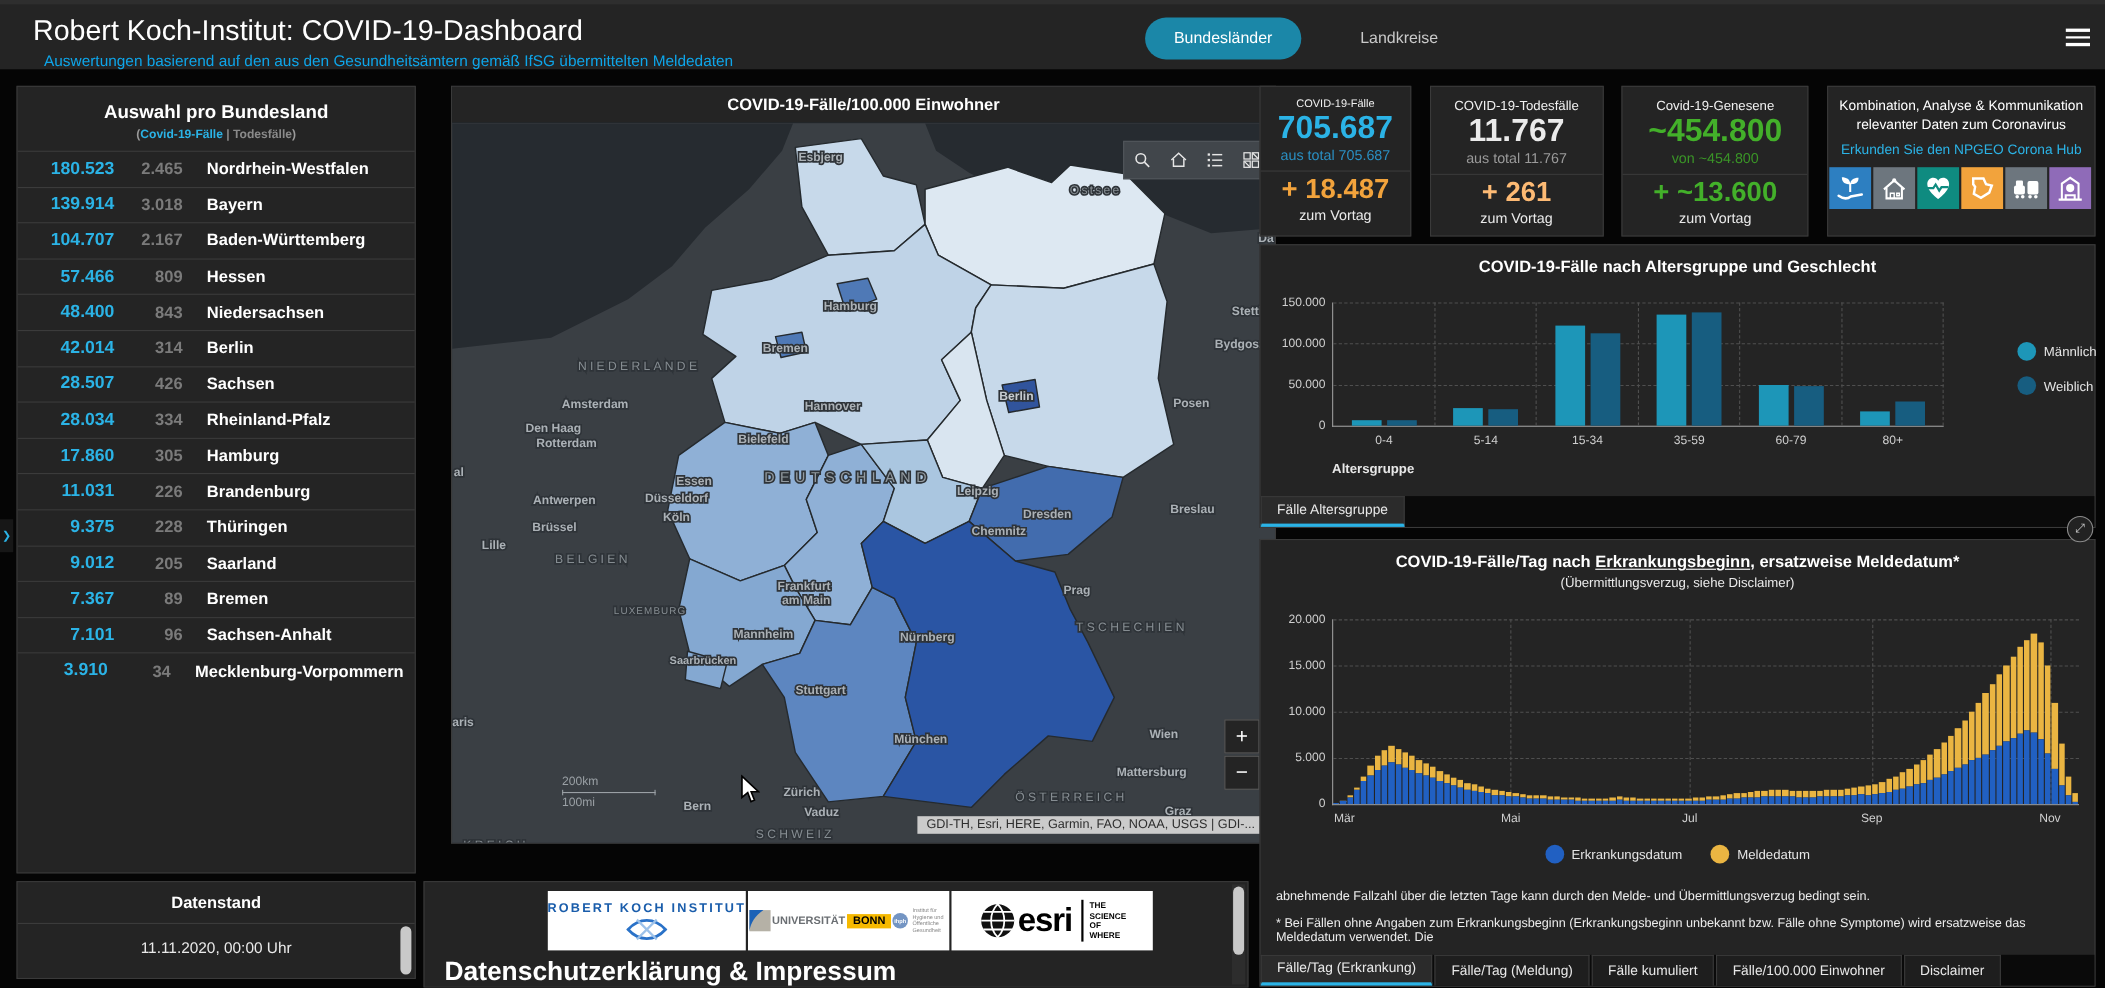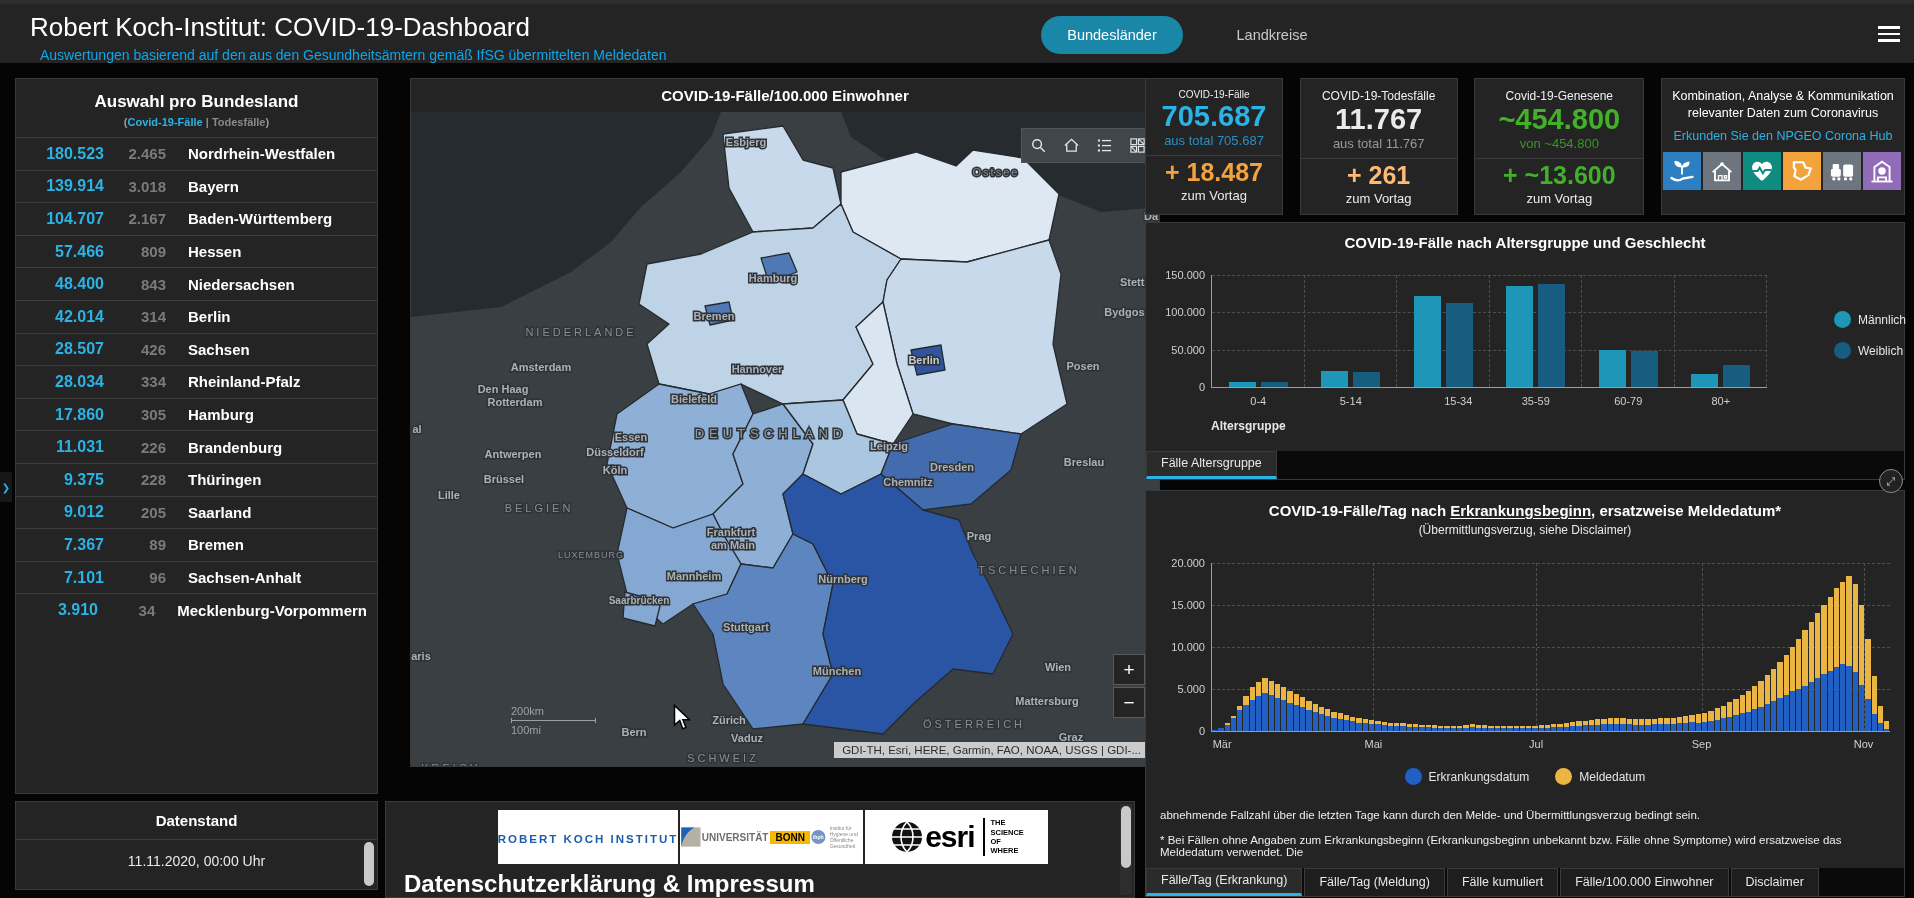--- a/index.html
+++ b/index.html
@@ -59,21 +59,21 @@
   text.city.small{font-size:10px;}
   text.region{fill:#868d92;font-size:11px;letter-spacing:3px;text-anchor:middle;paint-order:stroke;stroke:#2e3338;stroke-width:3px;}
   text.region.big{font-size:13px;letter-spacing:5px;fill:#929aa0;}
   text.region.small{font-size:9px;letter-spacing:1px;}
   text.region.sea{letter-spacing:2px;}
 
   
   #footer-panel{left:385px;top:801px;width:750px;height:97px;overflow:hidden;}
   .logo-strip{position:absolute;left:112px;top:8px;height:54px;display:flex;}
   .logo-box{background:#fff;height:54px;margin-right:2px;display:flex;align-items:center;justify-content:center;box-sizing:border-box;}
-  .rki-box{width:180px;flex-direction:row;padding-top:4px;}
+  .rki-box{width:180px;flex-direction:column;padding-top:4px;}
   .rki-name{color:#1a5dab;font-weight:bold;font-size:11.5px;letter-spacing:2px;white-space:nowrap;}
   .bonn-box{width:183px;}
   .bonn-univ{color:#6b6f73;font-size:10px;font-weight:bold;}
   .bonn-city{background:#f6b900;color:#000;font-size:10px;font-weight:bold;padding:1px 5px;margin-left:2px;}
   .ihph-sub{font-size:5px;color:#888;line-height:1.2;margin-left:3px;width:52px;}
   .esri-box{width:183px;}
   .esri-name{color:#000;font-size:30px;font-weight:bold;letter-spacing:-1px;}
   .esri-tag{border-left:2px solid #000;margin-left:8px;padding-left:6px;font-size:7.5px;font-weight:bold;color:#000;line-height:1.25;}
   .privacy{position:absolute;left:18px;top:68px;font-size:24px;font-weight:bold;color:#fff;}
   .f-track{position:absolute;right:2px;top:2px;bottom:2px;width:12px;background:#2d2d2d;}
@@ -516,21 +516,21 @@
         <span class="xcat" style="left: 46.25px;">0-4</span>
         <div class="age-group" style="left: 92.5px; width: 92.5px;">
           <div class="age-bar" style="height: 16.4267px; background: rgb(29, 150, 184);"></div>
           <div class="age-bar" style="height: 14.9333px; background: rgb(23, 93, 128);"></div>
         </div>
         <span class="xcat" style="left: 138.75px;">5-14</span>
         <div class="age-group" style="left: 185px; width: 92.5px;">
           <div class="age-bar" style="height: 91.0933px; background: rgb(29, 150, 184);"></div>
           <div class="age-bar" style="height: 84.3733px; background: rgb(23, 93, 128);"></div>
         </div>
-        <span class="xcat" style="left: 231.25px; margin-left: 15px;">15-34</span>
+        <span class="xcat" style="left: 231.25px;">15-34</span>
         <div class="age-group" style="left: 277.5px; width: 92.5px;">
           <div class="age-bar" style="height: 100.8px; background: rgb(29, 150, 184);"></div>
           <div class="age-bar" style="height: 103.04px; background: rgb(23, 93, 128);"></div>
         </div>
         <span class="xcat" style="left: 323.75px;">35-59</span>
         <div class="age-group" style="left: 370px; width: 92.5px;">
           <div class="age-bar" style="height: 36.5867px; background: rgb(29, 150, 184);"></div>
           <div class="age-bar" style="height: 35.84px; background: rgb(23, 93, 128);"></div>
         </div>
         <span class="xcat" style="left: 416.25px;">60-79</span>

